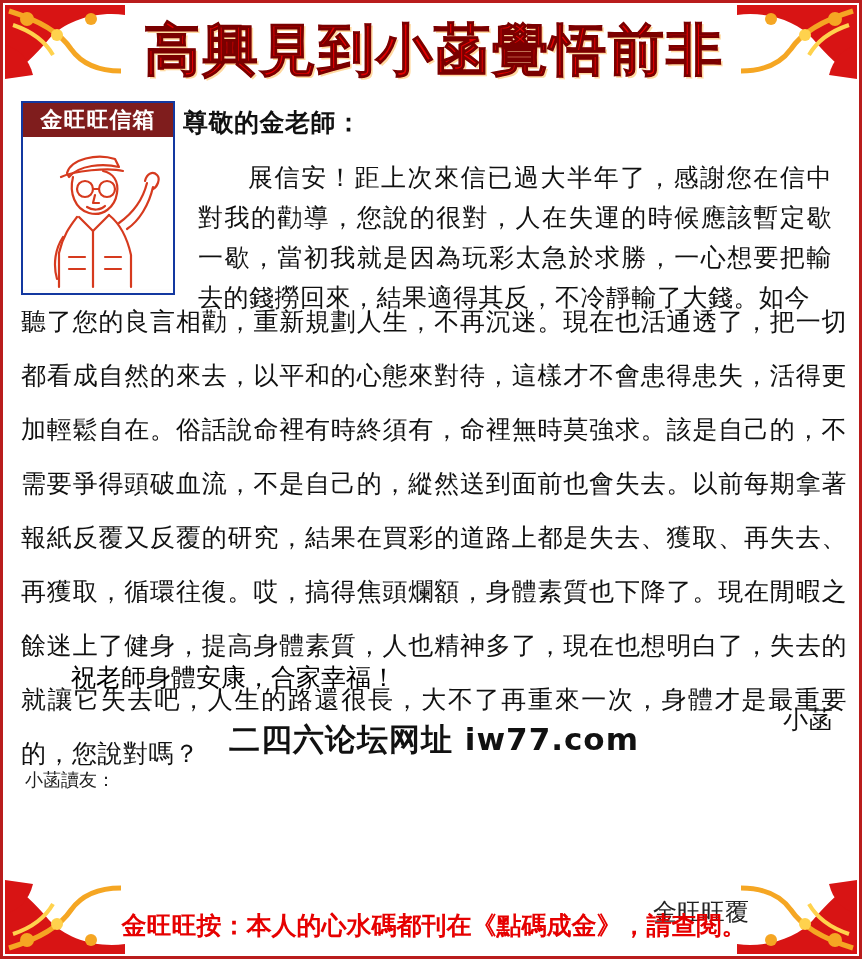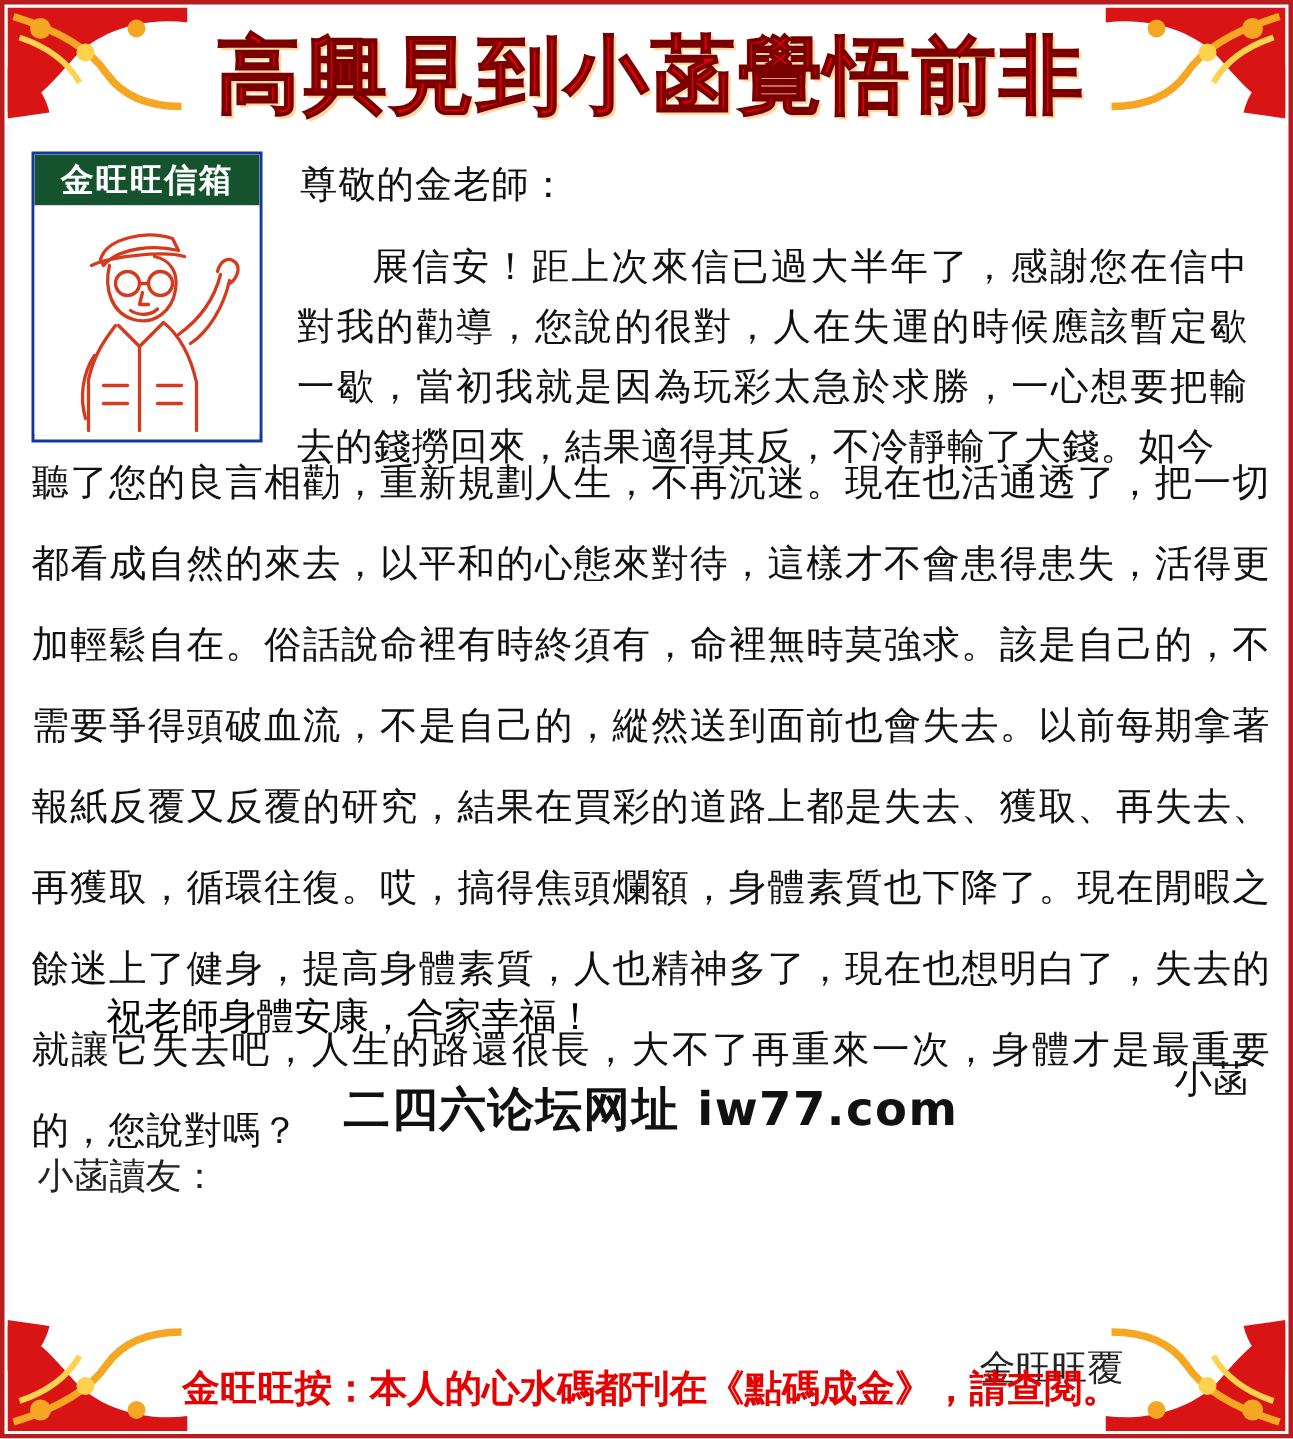--- a/index.html
+++ b/index.html
@@ -64,21 +64,21 @@
     top: 98px;
     left: 18px;
     width: 150px;
     height: 190px;
     border: 2px solid #1338a0;
     background: #fdfdfd;
     overflow: hidden;
   }
   .masthead-band {
     height: 34px;
-    background: #14532d;
+    background: #7f1d1d;
     color: #ffffff;
     font-size: 22px;
     font-weight: bold;
     letter-spacing: 1px;
     display: flex;
     align-items: center;
     justify-content: center;
     font-family: "DejaVu Sans", "Liberation Sans", sans-serif;
   }
   .masthead-art {
@@ -93,21 +93,22 @@
     position: absolute;
     top: 100px;
     left: 180px;
     width: 664px;
     font-size: 25px;
     line-height: 40px;
     color: #111111;
     letter-spacing: 0.5px;
   }
   .letter .salutation {
-    margin: 0 0 0 17px;
+    margin: 0 0 0 0;
+    font-weight: bold;
   }
   .letter p {
     margin: 15px;
     text-align: justify;
     text-justify: inter-ideograph;
   }
   .indent { text-indent: 2em; }
 
   .body-flow {
     position: absolute;
@@ -154,21 +155,21 @@
     font-weight: bold;
     color: #111111;
     letter-spacing: 1px;
   }
 
   
   .reply-greeting {
     position: absolute;
     top: 765px;
     left: 22px;
-    font-size: 24px;
+    font-size: 18px;
     color: #222222;
   }
   .reply-body {
     position: absolute;
     top: 805px;
     left: 18px;
     width: 826px;
     font-size: 24px;
     line-height: 39px;
     color: #222222;

